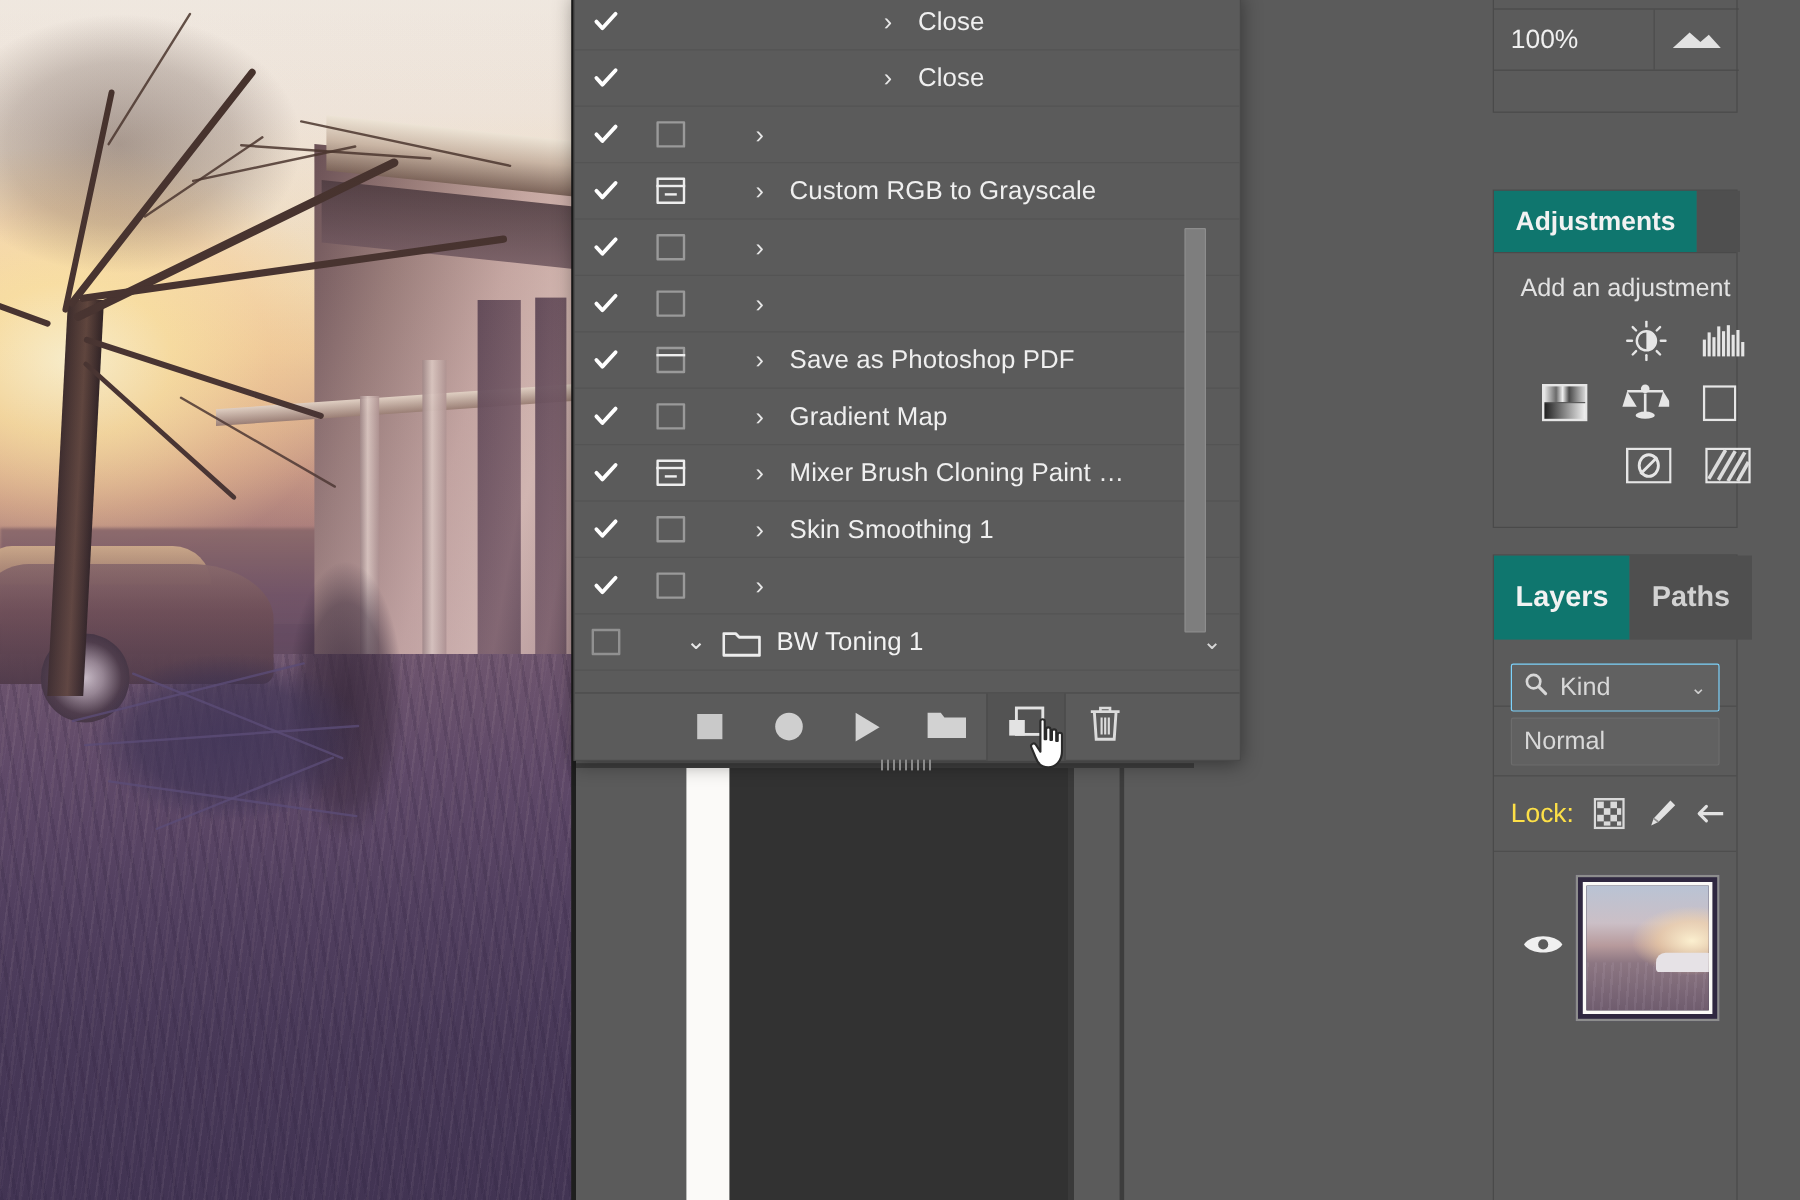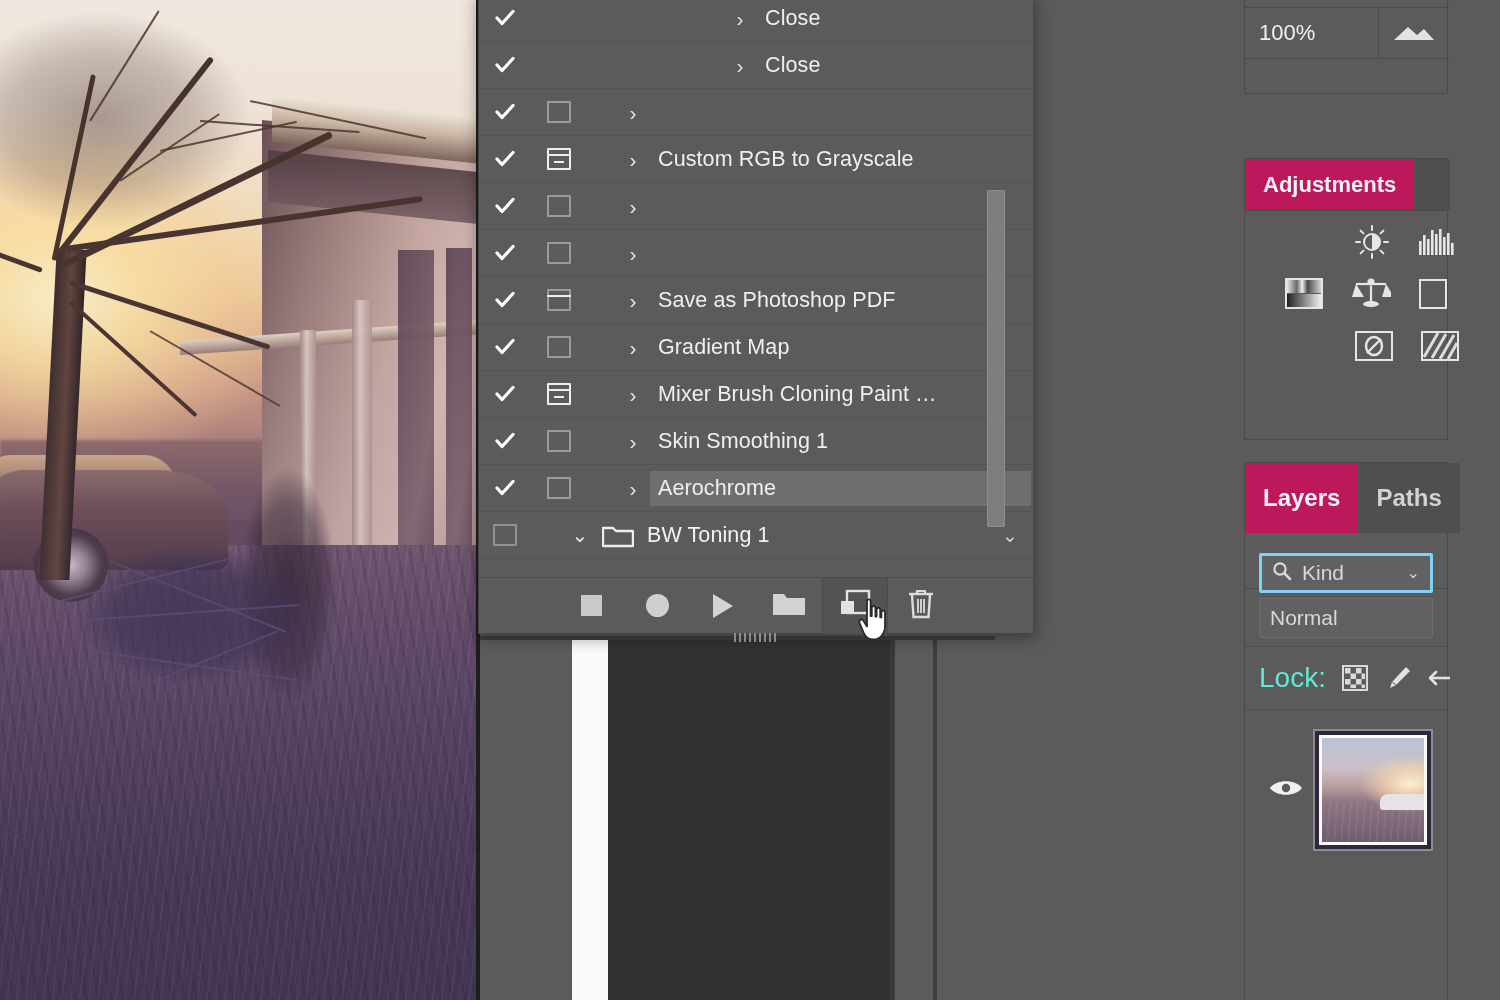--- a/index.html
+++ b/index.html
@@ -283,46 +283,46 @@
   }
   #zoom-mtn { flex:1; display:flex; align-items:center; justify-content:center; }
 
   
   #adj-panel { top:158px; height:282px; }
   .tabrow { display:flex; height:52px; border-bottom:1px solid #4a4a4a; }
   .tab {
     display:flex; align-items:center; padding:0 18px;
     color:#f2f2f2; font-size:22px; font-weight:bold;
   }
-  .tab.active { background:#be185d; }
+  .tab.active { background:#0f766e; }
   .tab.inactive { background:#4f4f4f; color:#d2d2d2; }
   #adj-hint { color:#e2e2e2; font-size:21px; padding:18px 0 0 22px; }
   .adj-grid { padding:14px 0 0 20px; }
   .adj-rowi { display:flex; gap:28px; margin-bottom:18px; padding-left:90px; }
   .adj-ico { width:42px; height:34px; display:flex; align-items:center; justify-content:center; }
 
   
   #lay-panel { top:462px; height:560px; }
   #lay-tabs { display:flex; height:70px; }
   #lay-tabs .tab { font-size:24px; height:70px; }
   #kind-row { height:56px; display:flex; align-items:center; padding:0 14px; border-bottom:1px solid #4d4d4d; }
   #kind-box {
-    flex:1; height:40px; background:#616161; border:3px solid #7dd3fc; border-radius:2px;
+    flex:1; height:40px; background:#616161; border:1px solid #7dd3fc; border-radius:2px;
     display:flex; align-items:center; padding:0 10px; gap:10px;margin-top:24px;
   }
   #kind-label { color:#d8d8d8; font-size:21px; }
   #kind-caret { margin-left:auto; color:#cfcfcf; font-size:16px; }
   #blend-row { height:58px; display:flex; align-items:center; padding:0 14px; border-bottom:1px solid #4d4d4d; }
   #blend-box {
     flex:1; height:40px; background:#616161; border:1px solid #6d6d6d; border-radius:2px;
     display:flex; align-items:center; padding:0 10px;
   }
   #blend-label { color:#d8d8d8; font-size:21px; }
   #lock-row { height:62px; display:flex; align-items:center; padding:0 14px; gap:16px; }
-  #lock-text { color:#5eead4; font-size:28px; }
+  #lock-text { color:#fde047; font-size:22px; }
   .lock-ico { width:30px; height:28px; display:flex; align-items:center; justify-content:center; }
   #layer-item { height:160px; display:flex; align-items:center; padding:0 0 0 14px; border-top:1px solid #4e4e4e; }
   #eye-cell { width:54px; display:flex; align-items:center; justify-content:center; }
   #layer-thumb {
     width:120px; height:122px; border:2px solid #8d8d8d;
     background:#2f2740; position:relative; overflow:hidden;
   }
   #lt-inner { position:absolute; inset:4px; border:3px solid #fbfaf7; overflow:hidden; }
   #lt-img {
     position:absolute; inset:0;
@@ -553,21 +553,20 @@
           <span class="chk">
             <svg width="22" height="22" viewBox="0 0 22 22">
                 <path d="M3 11 L8 16.5 L19 4.5" stroke="#ffffff" stroke-width="3.2" fill="none" stroke-linecap="round" stroke-linejoin="round"></path>
               </svg>
           </span>
         </div>
         <div class="act-dlg">
           <span class="dlgbox"></span>
         </div>
         <div class="act-arrow">›</div>
-        <div class="act-label sel">Aerochrome</div>
       </div>
 
       <div class="act-row grp">
         <div class="act-check">
           <span class="dlgbox" style="border-color:#919191"></span>
         </div>
         <div class="act-arrow down" style="margin-left:32px">⌄</div>
         <div class="act-folder">
           <svg width="32" height="25" viewBox="0 0 32 25">
             <path d="M1 5 L1 23 L31 23 L31 8 L14 8 L11 5 Z" fill="none" stroke="#ededed" stroke-width="2.4" stroke-linejoin="round"></path>
@@ -639,20 +638,21 @@
           </svg>
         </div>
       </div>
     </div>
 
     <div class="dock-panel" id="adj-panel">
       <div class="tabrow">
         <div class="tab active">Adjustments</div>
         <div class="tab inactive" style="flex:1"></div>
       </div>
+      <div id="adj-hint">Add an adjustment</div>
       <div class="adj-grid">
         <div class="adj-rowi">
           <span class="adj-ico">
             <svg width="34" height="34" viewBox="0 0 34 34">
               <circle cx="17" cy="17" r="8" fill="none" stroke="#e6e6e6" stroke-width="2"></circle>
               <path d="M17 9 A8 8 0 0 1 17 25 Z" fill="#e6e6e6"></path>
               <g stroke="#e6e6e6" stroke-width="2" stroke-linecap="round">
                 <path d="M17 1 V5"></path>
                   <path d="M17 29 V33"></path>
                   <path d="M1 17 H5"></path>

